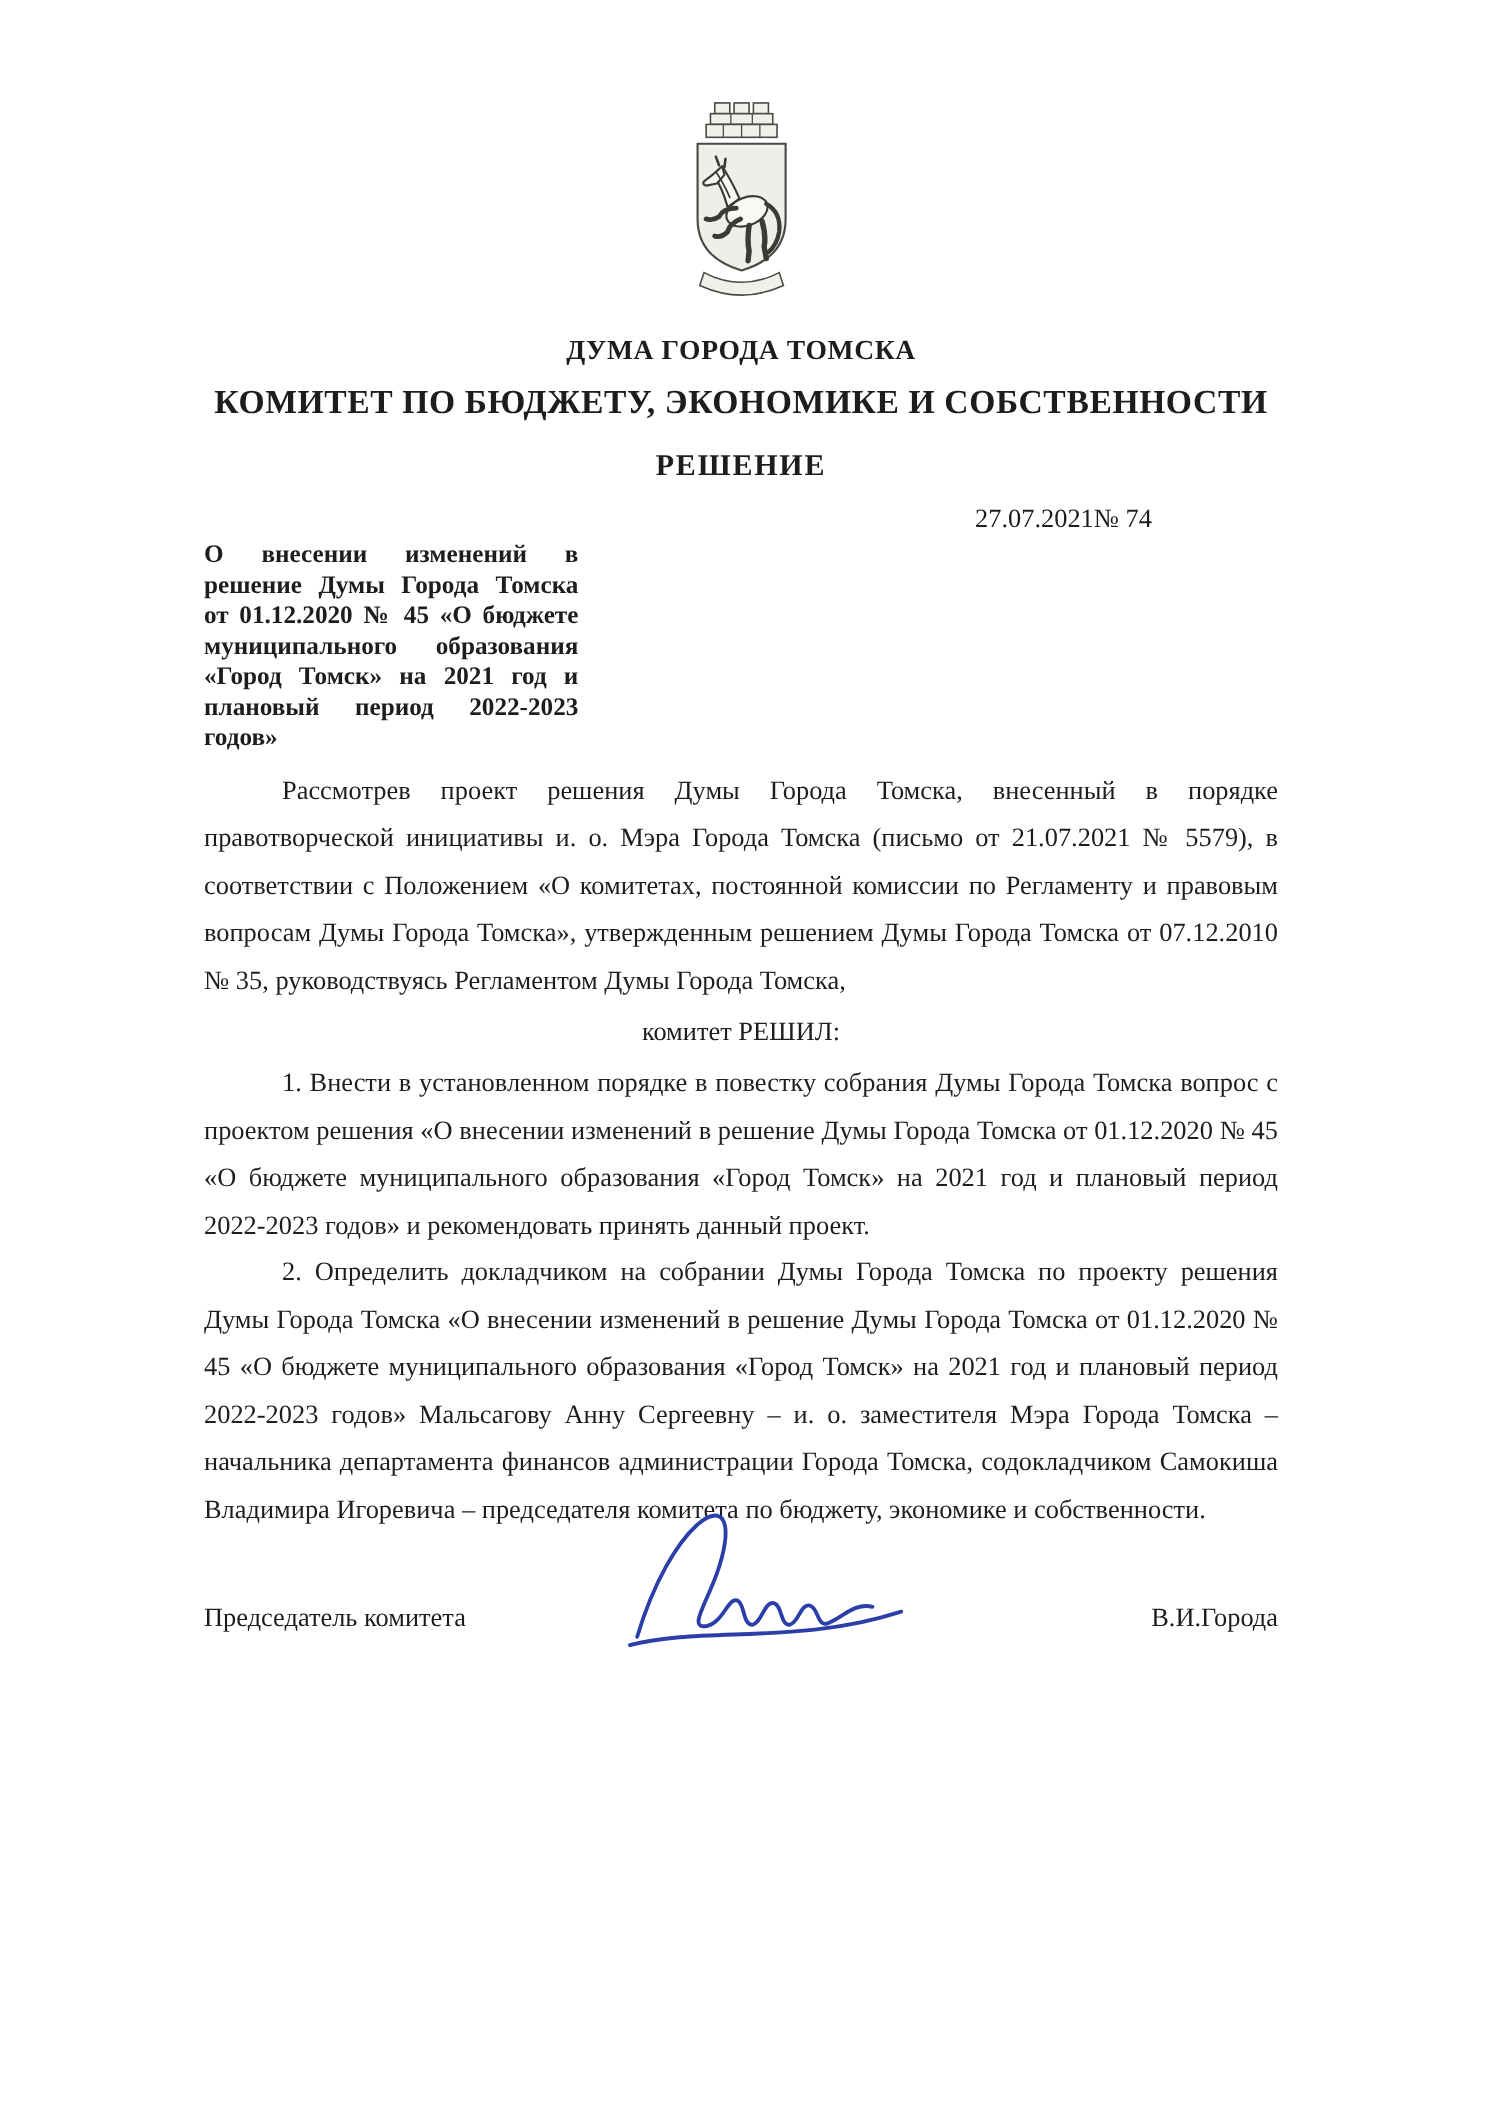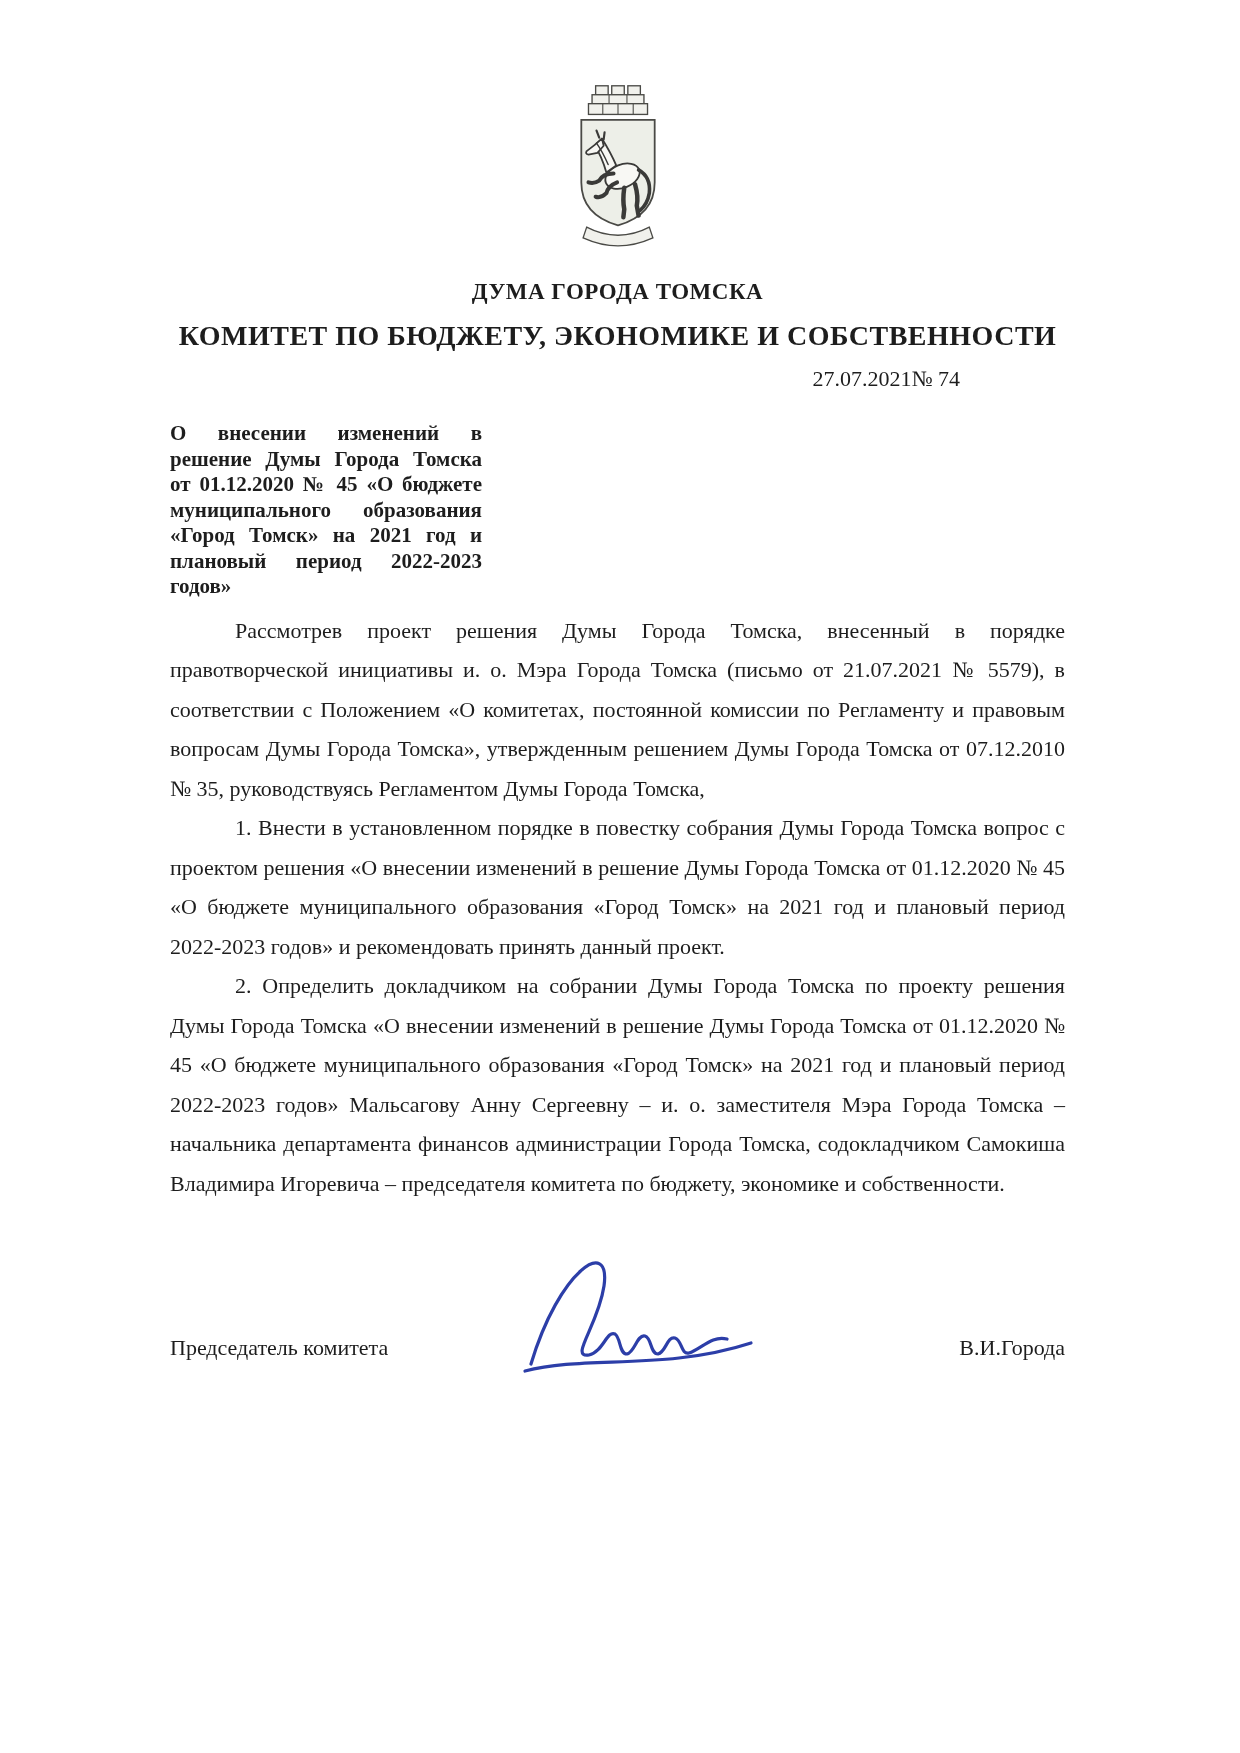--- a/index.html
+++ b/index.html
@@ -52,21 +52,21 @@
   .meta {
     display: flex;
     justify-content: flex-end;
     align-items: baseline;
     margin-top: 14px;
     font-size: 22px;
     line-height: 27px;
   }
   .meta .num { padding-right: 105px; }
   .subject {
-    margin-top: 29px;
+    margin-top: 4px;
     width: 312px;
     font-weight: bold;
     font-size: 21px;
     line-height: 25.5px;
     text-align: justify;
   }
   .par {
     margin: 0;
     font-size: 22px;
     line-height: 39.5px;
@@ -141,30 +141,32 @@
       <path class="horse-line" stroke-width="4" d="M78,96 Q92,104 90,122 Q88,134 80,141"></path>
       <path class="horse-line" stroke-width="1.6" d="M44,90 Q38,76 31,66"></path>
     </g>
     <path class="stone" d="M20,160 Q37,169 55,169 Q73,169 90,160 L94,172 Q74,181 55,181 Q36,181 16,172 Z"></path>
   </svg>
 
   <div class="org">ДУМА ГОРОДА ТОМСКА</div>
 
   <div class="committee">КОМИТЕТ ПО БЮДЖЕТУ, ЭКОНОМИКЕ И СОБСТВЕННОСТИ</div>
 
+  <div class="doctype">РЕШЕНИЕ</div>
 
   <div class="meta">
     <span class="date">27.07.2021</span>
     <span class="num">№ 74</span>
   </div>
 
   <div class="subject">О внесении изменений в решение Думы Города Томска от 01.12.2020 № 45 «О бюджете муниципального образования «Город Томск» на 2021 год и плановый период 2022-2023 годов»</div>
 
   <p class="par preamble">Рассмотрев проект решения Думы Города Томска, внесенный в порядке правотворческой инициативы и. о. Мэра Города Томска (письмо от 21.07.2021 № 5579), в соответствии с Положением «О комитетах, постоянной комиссии по Регламенту и правовым вопросам Думы Города Томска», утвержденным решением Думы Города Томска от 07.12.2010 № 35, руководствуясь Регламентом Думы Города Томска,</p>
 
+  <p class="par resolved">комитет РЕШИЛ:</p>
 
   <p class="par">1.  Внести в установленном порядке в повестку собрания Думы Города Томска вопрос с проектом решения «О внесении изменений в решение Думы Города Томска от 01.12.2020 № 45 «О бюджете муниципального образования «Город Томск» на 2021 год и плановый период 2022-2023 годов» и рекомендовать принять данный проект.</p>
 
   <p class="par">2.  Определить докладчиком на собрании Думы Города Томска по проекту решения Думы Города Томска «О внесении изменений в решение Думы Города Томска от 01.12.2020 № 45 «О бюджете муниципального образования «Город Томск» на 2021 год и плановый период 2022-2023 годов» Мальсагову Анну Сергеевну – и. о. заместителя Мэра Города Томска – начальника департамента финансов администрации Города Томска, содокладчиком Самокиша Владимира Игоревича – председателя комитета по бюджету, экономике и собственности.</p>
 
   <div class="sig-block">
     <svg class="signature-svg" viewBox="0 0 250 150" aria-hidden="true">
       <path d="M16,122 C44,28 96,-6 89,44 C83,84 54,116 74,113 C88,110 92,88 100,92 C106,96 104,112 112,112 C120,110 122,92 130,94 C137,96 135,112 143,112 C151,110 152,94 160,96 C167,98 166,113 174,111 C186,107 197,93 212,97"></path>
       <path d="M10,129 C70,113 150,129 236,101"></path>
     </svg>

